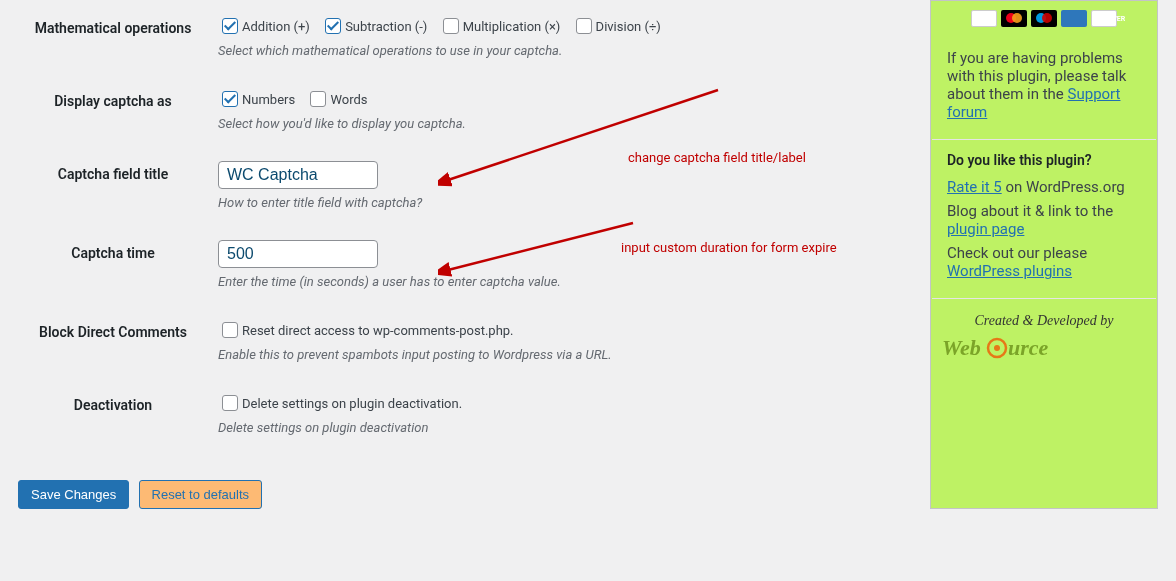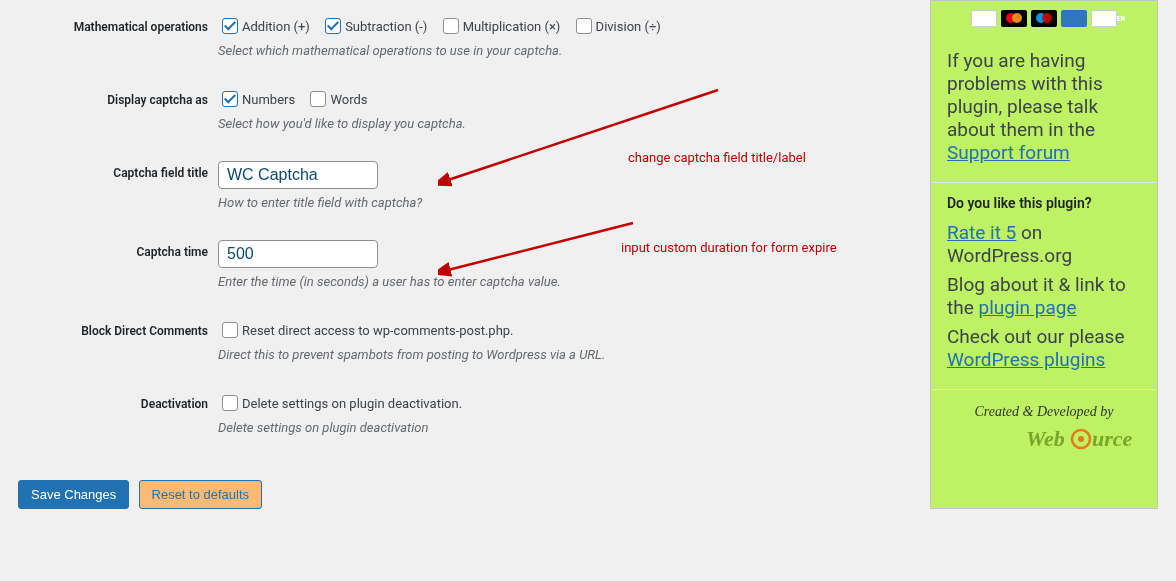--- a/index.html
+++ b/index.html
@@ -28,26 +28,26 @@
     width: 228px;
     background: #bef264;
     border: 1px solid #c3c4c7;
     padding: 1px;
   }
   .form-table {
     width: 100%;
     border-collapse: collapse;
   }
   .form-table th {
-    text-align: right;
+    text-align: center;
     vertical-align: top;
     padding: 20px 10px 20px 0;
     width: 200px;
     font-weight: 600;
-    font-size: 12px;
+    font-size: 14px;
     color: #1d2327;
   }
   .form-table td {
     vertical-align: top;
     padding: 15px 10px 15px 0;
   }
   .description {
     font-style: italic;
     color: #646970;
     font-size: 13px;
@@ -124,21 +124,21 @@
     border-bottom: 1px solid #e5e5e5;
   }
   .sidebar-section:last-child { border-bottom: none; }
   .sidebar h3 {
     font-size: 14px;
     margin: 0 0 10px 0;
     font-weight: 600;
     color: #1d2327;
   }
   .sidebar p {
-    font-size: 19px;
+    font-size: 15px;
     margin: 0 0 6px 0;
     color: #3c434a;
   }
   a { color: #2271b1; text-decoration: underline; }
   .card-icons {
     display: flex;
     justify-content: center;
     gap: 4px;
     padding: 8px 0 10px 0;
   }
@@ -164,21 +164,21 @@
   .disc { background:#fff; color:#000; border:1px solid #ccc; font-size:5px; }
   .created {
     text-align: center;
     font-style: italic;
     font-family: Georgia, serif;
     font-size: 14px;
     color: #333;
     padding: 14px 10px 18px 10px;
   }
   .logo {
-    text-align:right;
+    text-align:left;
     margin-top:6px;
   }
   .logo svg { width: 120px; height: 26px; }
   
   .annot {
     position: absolute;
     color: #c00000;
     font-size: 13px;
     pointer-events: none;
   }
@@ -241,21 +241,21 @@
           <p class="description">Enter the time (in seconds) a user has to enter captcha value.</p>
         </td>
       </tr>
       <tr>
         <th>Block Direct Comments</th>
         <td>
           <label class="cb">
             <input type="checkbox" style="">
             <span>Reset direct access to wp-comments-post.php.</span>
           </label>
-          <p class="description">Direct this to prevent spambots from posting to Wordpress via a URL.</p>
+          <p class="description">Enable this to prevent spambots input posting to Wordpress via a URL.</p>
         </td>
       </tr>
       <tr>
         <th>Deactivation</th>
         <td>
           <label class="cb">
             <input type="checkbox" style="">
             <span>Delete settings on plugin deactivation.</span>
           </label>
           <p class="description">Delete settings on plugin deactivation</p>

